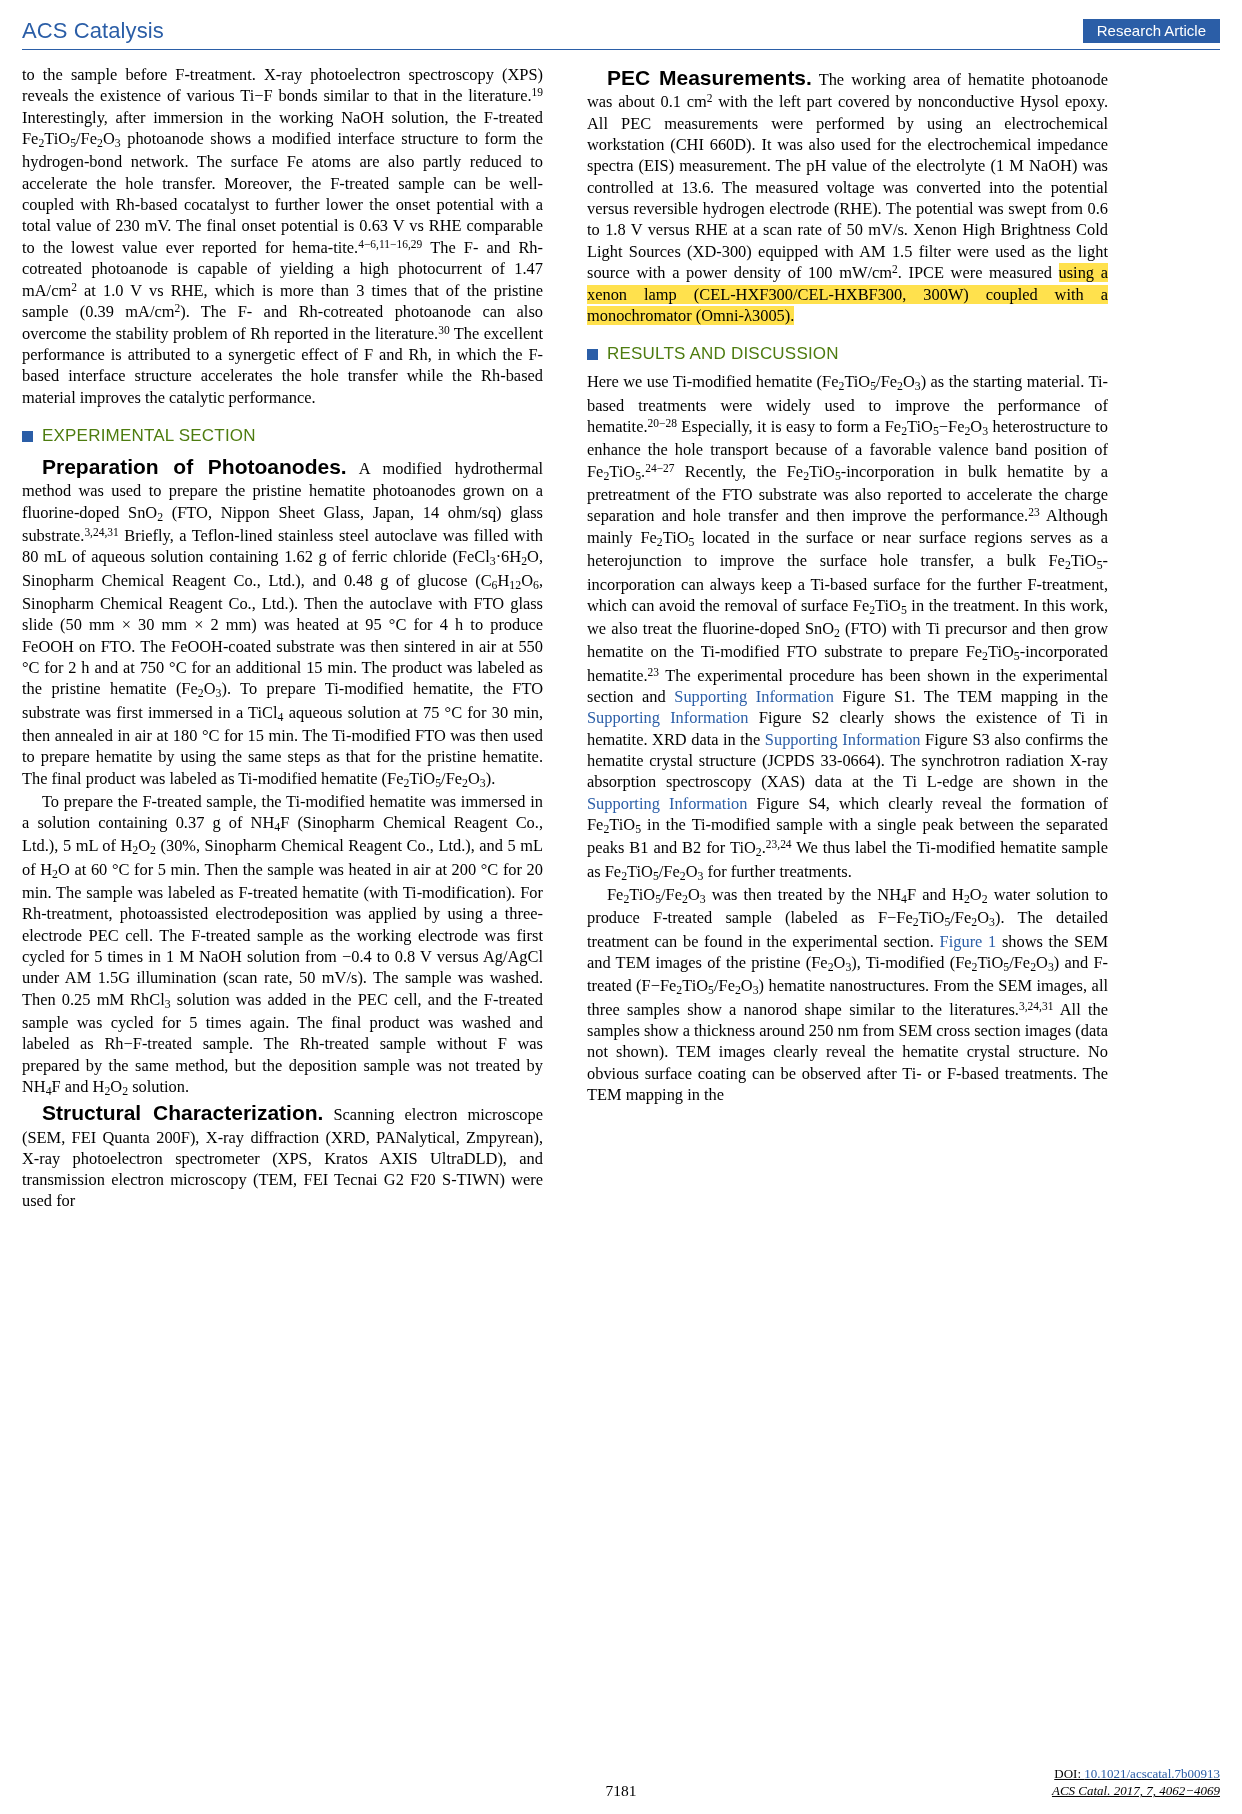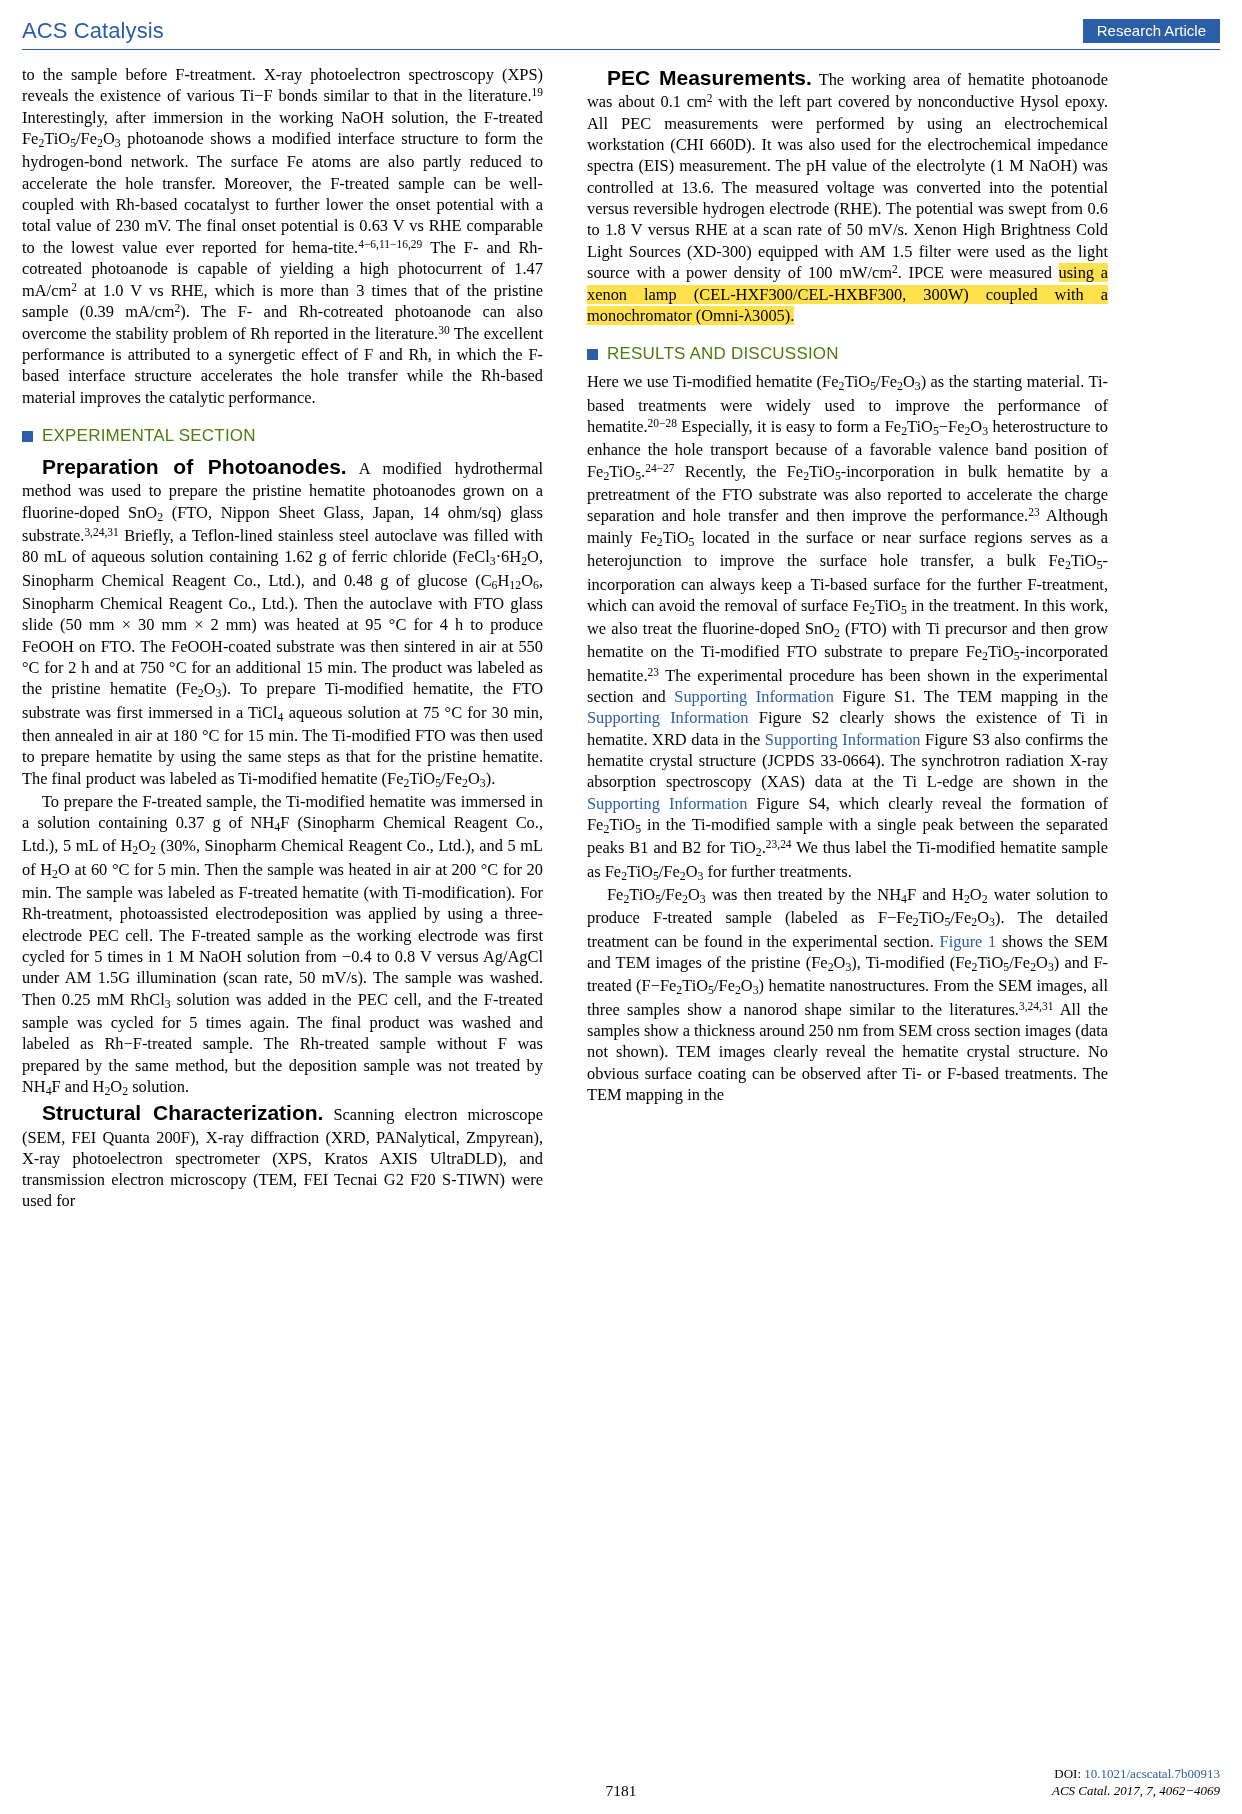--- a/index.html
+++ b/index.html
@@ -112,20 +112,21 @@
     position: absolute;
     left: 0; right: 0;
     text-align: center;
     font-size: 15.5px;
   }
   .doi-block {
     margin-left: auto;
     text-align: right;
     font-size: 13px;
     line-height: 1.35;
+    text-decoration: underline;
   }
   .doi-block .doi-line .link { color: #2b5ea7; }
   .doi-block .cite { font-style: italic; }
 </style>
 </head>
 <body>
 
 <div class="page">
 
   <div class="header">

